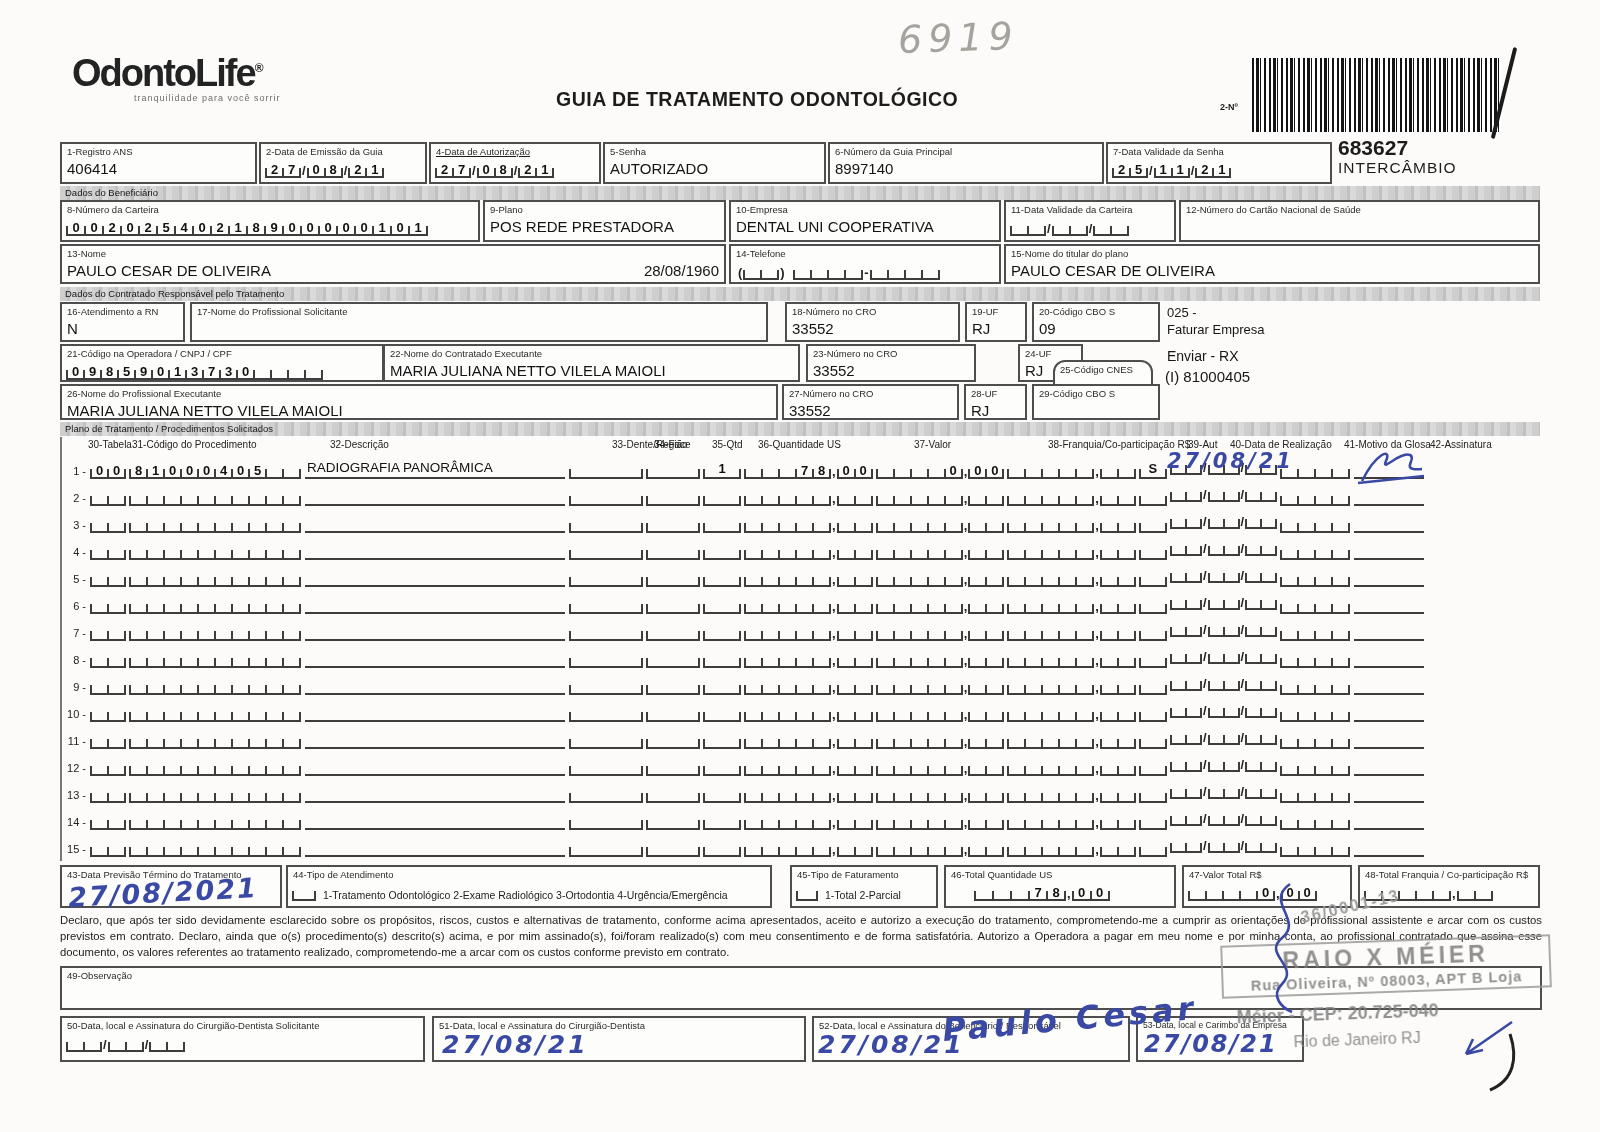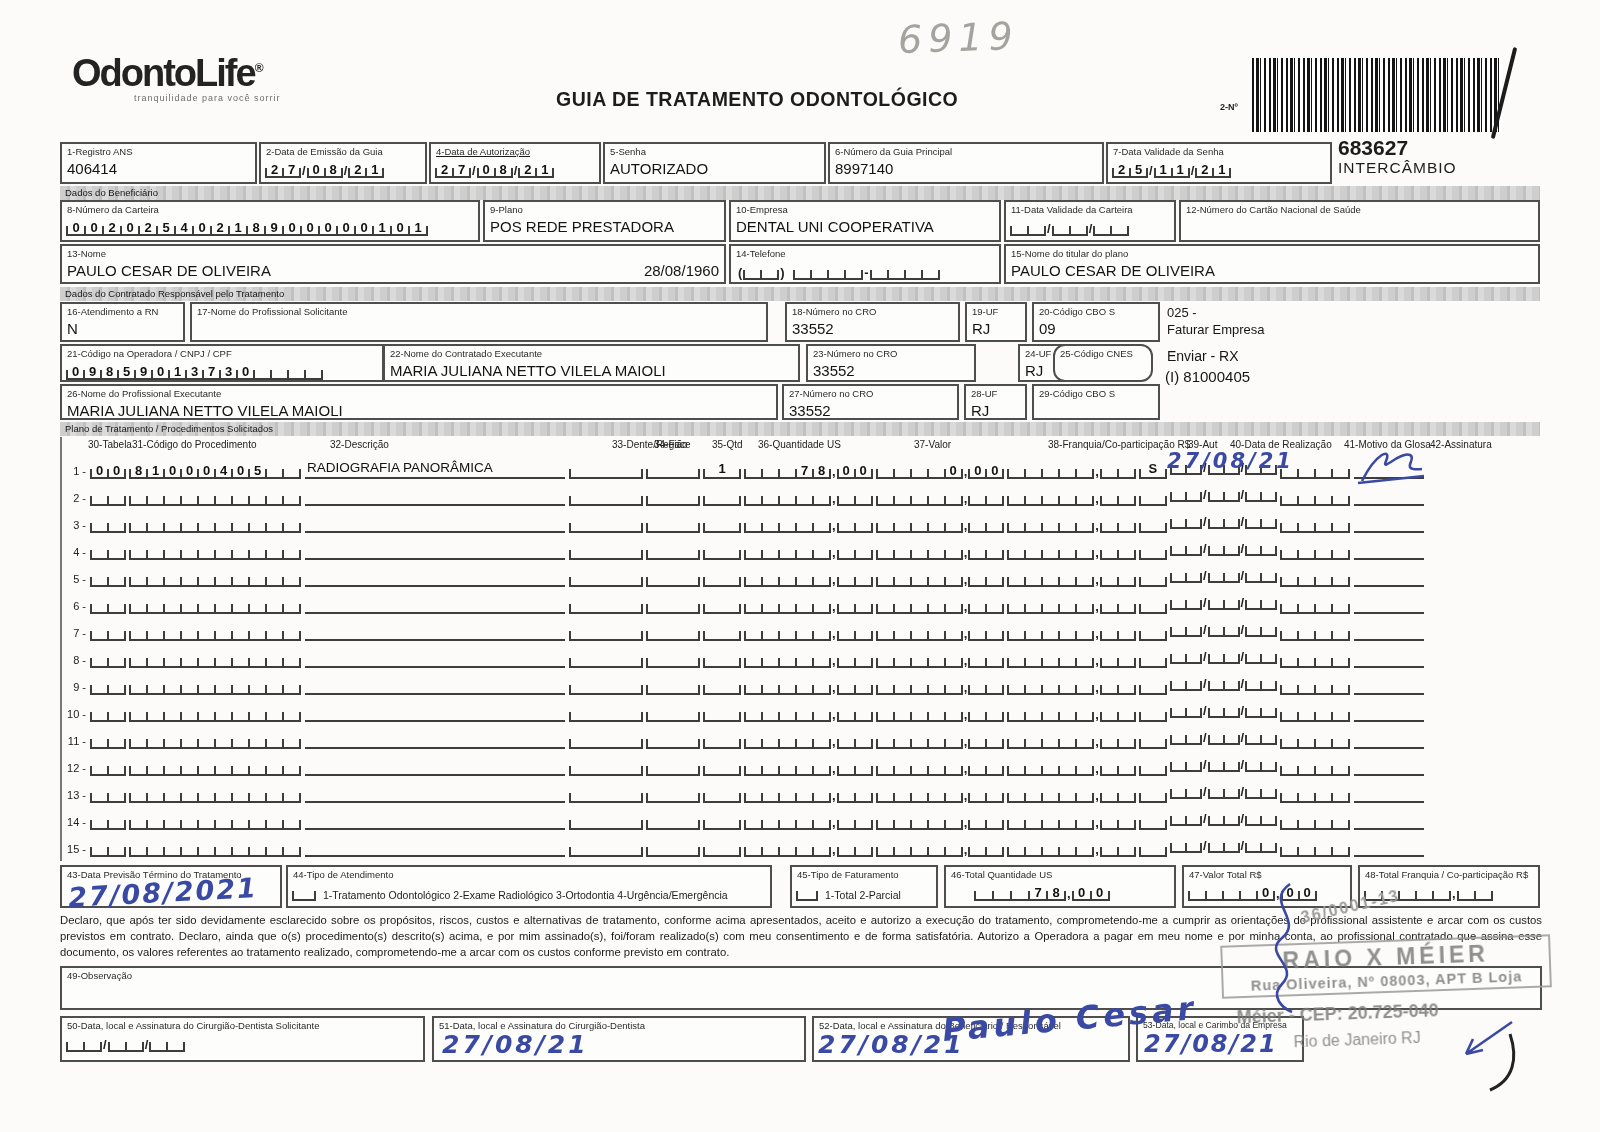--- a/index.html
+++ b/index.html
@@ -264,21 +264,21 @@
     <div class="fvalue">MARIA JULIANA NETTO VILELA MAIOLI</div>
   </div>
   <div class="fbox" style="left:806px;top:344px;width:170px;height:38px;">
     <div class="flabel">23-Número no CRO</div>
     <div class="fvalue">33552</div>
   </div>
   <div class="fbox" style="left:982px;top:344px;width:65px;height:38px;margin-left:36px;">
     <div class="flabel">24-UF</div>
     <div class="fvalue">RJ</div>
   </div>
-  <div class="fbox" style="left:1053px;top:344px;width:100px;height:38px;border-radius:12px;">
+  <div class="fbox" style="left:1053px;top:360px;width:100px;height:38px;border-radius:12px;">
     <div class="flabel">25-Código CNES</div>
     <div class="fvalue"></div>
   </div>
 
   <div class="fbox" style="left:60px;top:384px;width:718px;height:36px;">
     <div class="flabel">26-Nome do Profissional Executante</div>
     <div class="fvalue">MARIA JULIANA NETTO VILELA MAIOLI</div>
   </div>
   <div class="fbox" style="left:782px;top:384px;width:177px;height:36px;">
     <div class="flabel">27-Número no CRO</div>

